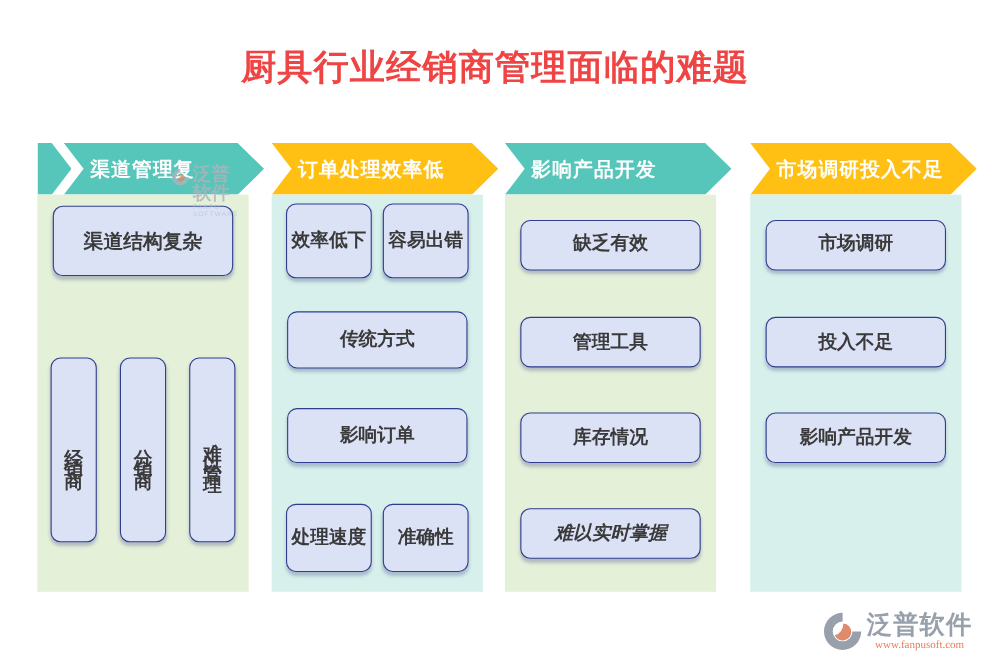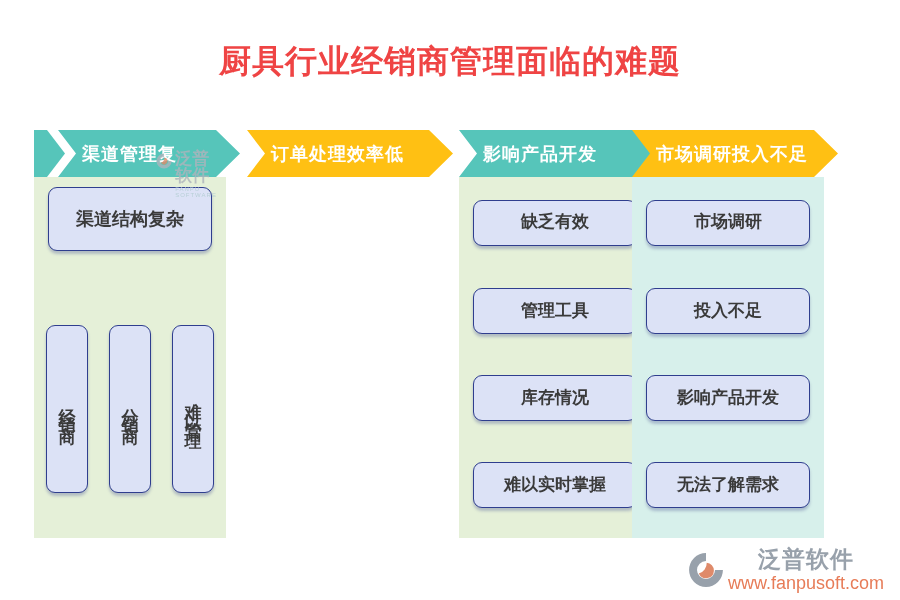--- a/index.html
+++ b/index.html
@@ -9,21 +9,21 @@
   }
   .page-title{
     position:absolute;top:40px;left:0;width:100%;text-align:center;
     font-size:32px;font-weight:bold;color:#ef4444;letter-spacing:1px;margin:0;
   }
   
   .col{position:absolute;top:130px;width:192px;height:410px;}
   .col-1{left:34px;}
   .col-2{left:247px;padding-left:32px;}
   .col-3{left:459px;}
-  .col-4{left:632px;}
+  .col-4{left:682px;}
 
   
   .banner{
     position:absolute;top:0;left:0;width:206px;height:47px;
     clip-path:polygon(0 0, calc(100% - 24px) 0, 100% 50%, calc(100% - 24px) 100%, 0 100%, 18px 50%);
     display:flex;align-items:center;justify-content:flex-start;
     color:#fff;font-weight:bold;font-size:18px;letter-spacing:1px;
     padding:0 18px 0 24px;box-sizing:border-box;white-space:nowrap;
   }
   .banner.inset{left:24px;width:182px;
@@ -56,36 +56,36 @@
     display:flex;align-items:center;justify-content:center;}
   .pair-row{position:absolute;left:0;width:100%;display:flex;justify-content:center;gap:10px;}
   .pair-row .box{position:relative;width:78px;}
   .row-top{top:8px;}  .row-top .box{height:68px;}
   .row-bot{top:281px;}.row-bot .box{height:62px;}
   .w1{top:106px;height:52px;}
   .w2{top:194px;height:50px;}
   .l1{top:23px;height:46px;font-family:Liberation Mono, monospace;}
   .l2{top:111px;height:46px;}
   .l3{top:198px;height:46px;}
-  .l4{top:285px;height:46px;}
+  .l4{top:285px;height:46px;font-style:italic;}
 
   
   .watermark{
     position:absolute;left:122px;top:20px;z-index:5;display:flex;align-items:flex-start;gap:3px;
     opacity:.8;pointer-events:none;
   }
   .watermark .wm-text{display:flex;flex-direction:column;line-height:1;}
   .wm-brand{font-size:17px;font-weight:bold;color:#AEB4BC;}
   .wm-sub{font-size:6px;color:#AFCBCF;letter-spacing:1px;margin-top:2px;}
 
   
   .footer-logo{position:absolute;right:16px;bottom:8px;display:flex;align-items:center;gap:4px;}
   .fl-text{display:flex;flex-direction:column;align-items:center;line-height:1;}
   .fl-brand{font-size:23px;font-weight:bold;color:#98A1AB;letter-spacing:1px;}
-  .fl-url{font-size:18px;color:#E77C58;margin-top:3px;font-family:Liberation Sans, sans-serif;}
+  .fl-url{font-size:10px;color:#E77C58;margin-top:3px;font-family:Liberation Serif, serif;}
 </style>
 </head>
 <body>
 
 <div class="stage">
 
   <h1 class="page-title">厨具行业经销商管理面临的难题</h1>
 
   <section class="col col-1">
     <div class="tail teal"></div>
@@ -109,20 +109,32 @@
         <div class="box vbox">分销商</div>
         <div class="box vbox">难以管理</div>
       </div>
     </div>
   </section>
 
   <section class="col col-2">
     <div class="banner gold">
       <span>订单处理效率低</span>
     </div>
+    <div class="body cyan">
+      <div class="pair-row row-top">
+        <div class="box">效率低下</div>
+        <div class="box">容易出错</div>
+      </div>
+      <div class="box wide w1">传统方式</div>
+      <div class="box wide w2">影响订单</div>
+      <div class="pair-row row-bot">
+        <div class="box">处理速度</div>
+        <div class="box">准确性</div>
+      </div>
+    </div>
   </section>
 
   <section class="col col-3">
     <div class="banner teal">
       <span>影响产品开发</span>
     </div>
     <div class="body green">
       <div class="box wide l1">缺乏有效</div>
       <div class="box wide l2">管理工具</div>
       <div class="box wide l3">库存情况</div>
@@ -131,21 +143,20 @@
   </section>
 
   <section class="col col-4">
     <div class="banner gold">
       <span>市场调研投入不足</span>
     </div>
     <div class="body cyan">
       <div class="box wide l1">市场调研</div>
       <div class="box wide l2">投入不足</div>
       <div class="box wide l3">影响产品开发</div>
-      <div class="box wide l4">无法了解需求</div>
     </div>
   </section>
 
   <div class="footer-logo">
     <svg width="36" height="36" viewBox="0 0 100 100">
       <path fill="#98A1AB" d="M50 3 A47 47 0 1 0 97 50 L75 50 A25 25 0 1 1 50 25 Z"></path>
       <path fill="#DF8A6A" d="M52 30 A22 22 0 0 1 72 52 A22 22 0 0 1 30 60 A30 30 0 0 0 52 30 Z"></path>
     </svg>
     <span class="fl-text">
       <span class="fl-brand">泛普软件</span>

